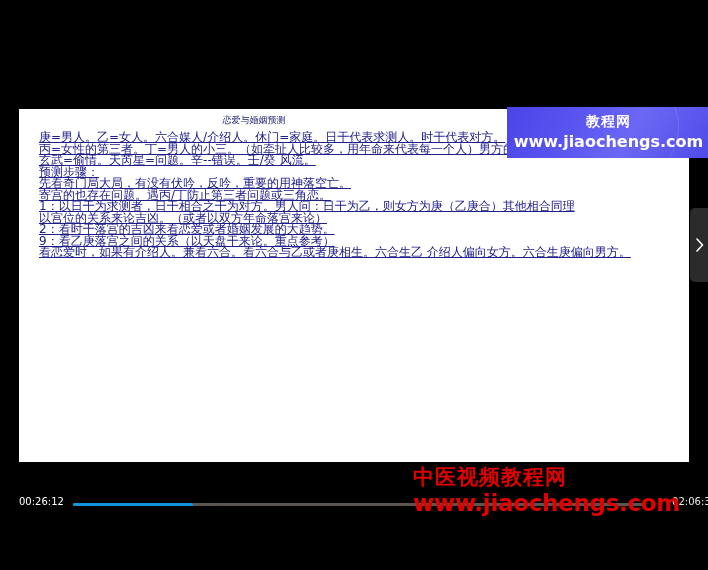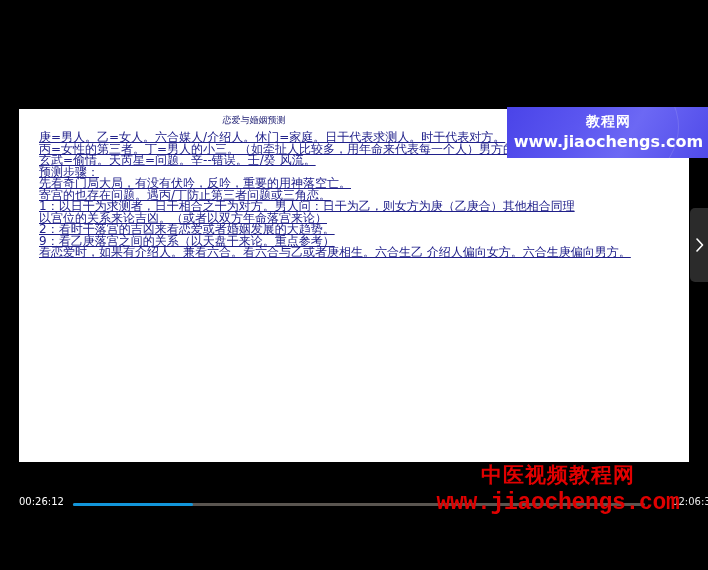--- a/index.html
+++ b/index.html
@@ -110,25 +110,24 @@
     position: relative;
     z-index: 2;
   }
 
   
   #red-watermark {
     position: absolute;
     left: 412px;
     top: 464px;
     width: 290px;
-    text-align: center;
+    text-align: left;
     color: #e00000;
     pointer-events: none;
     z-index: 20;
-    font-family: Liberation Mono, monospace;
   }
   .rw-cn {
     font-size: 21px;
     line-height: 26px;
     font-weight: bold;
     letter-spacing: 1px;
     color: #e10000;
   }
   .rw-url {
     font-size: 23px;

